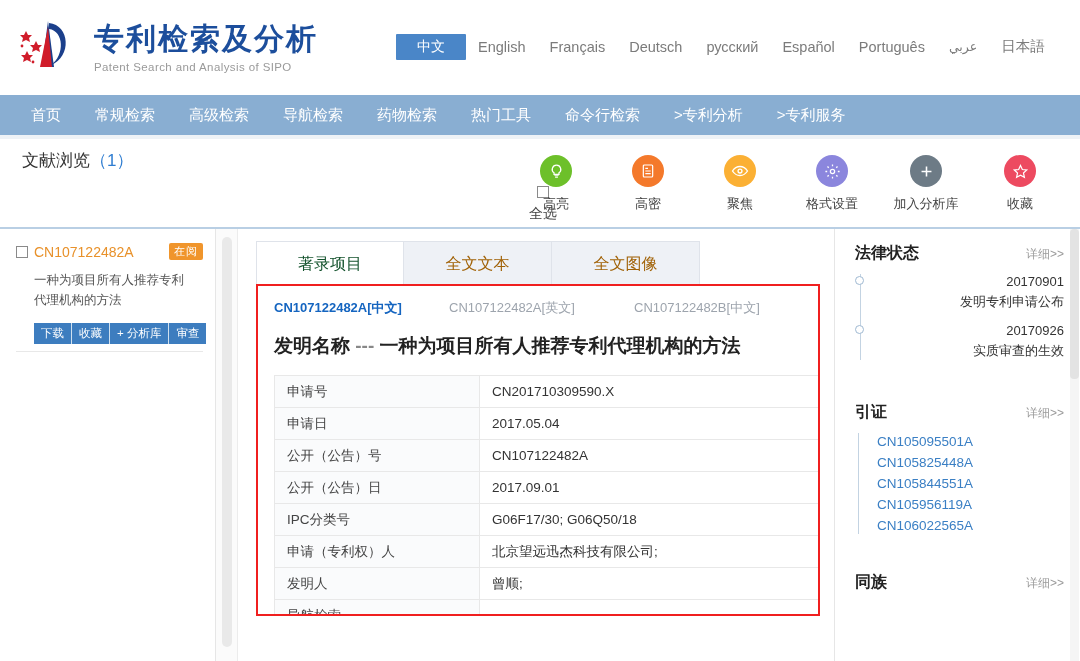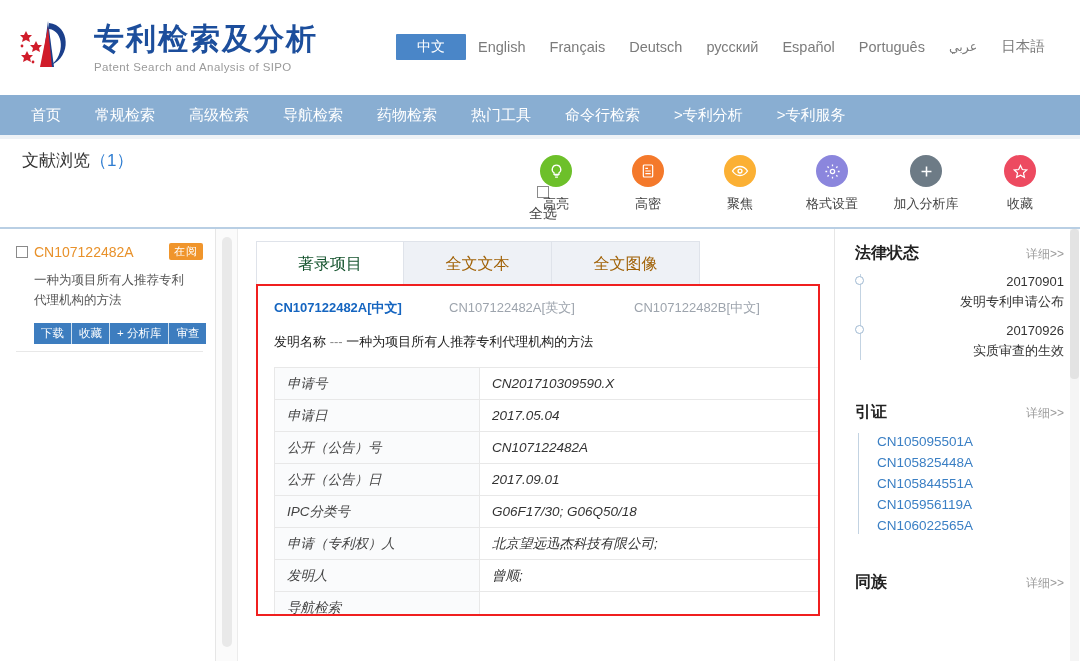--- a/index.html
+++ b/index.html
@@ -149,27 +149,27 @@
   }
   .pubrow { display: flex; padding: 13px 16px 4px; gap: 0; }
   .pub {
     font-size: 13px; color: #9da4ad; cursor: pointer; white-space: nowrap;
   }
   .pub.active { color: #1565c0; font-weight: bold; }
   .pub.p1 { width: 175px; }
   .pub.p2 { width: 185px; }
 
   .invname {
-    font-size: 13px; color: #222; padding: 12px 16px 16px;
+    font-size: 19px; color: #222; padding: 12px 16px 16px; font-weight: bold;
   }
   .invname .dashes { color: #888; }
 
   
   .bio { width: 580px; margin-left: 16px; border-collapse: collapse; }
-  .bio tr { height: 32px; font-style: italic; }
+  .bio tr { height: 32px; }
   .bio td {
     border: 1px solid #e8e8e8; font-size: 13.5px; padding: 0 12px;
     color: #333; vertical-align: middle;
   }
   .bio td.k { width: 205px; background: #fafbfc; color: #444; }
   .bio td.v { background: #fff; }
 
   
   .col-right {
     width: 246px; flex: none; border-left: 1px solid #e6e6e6;

